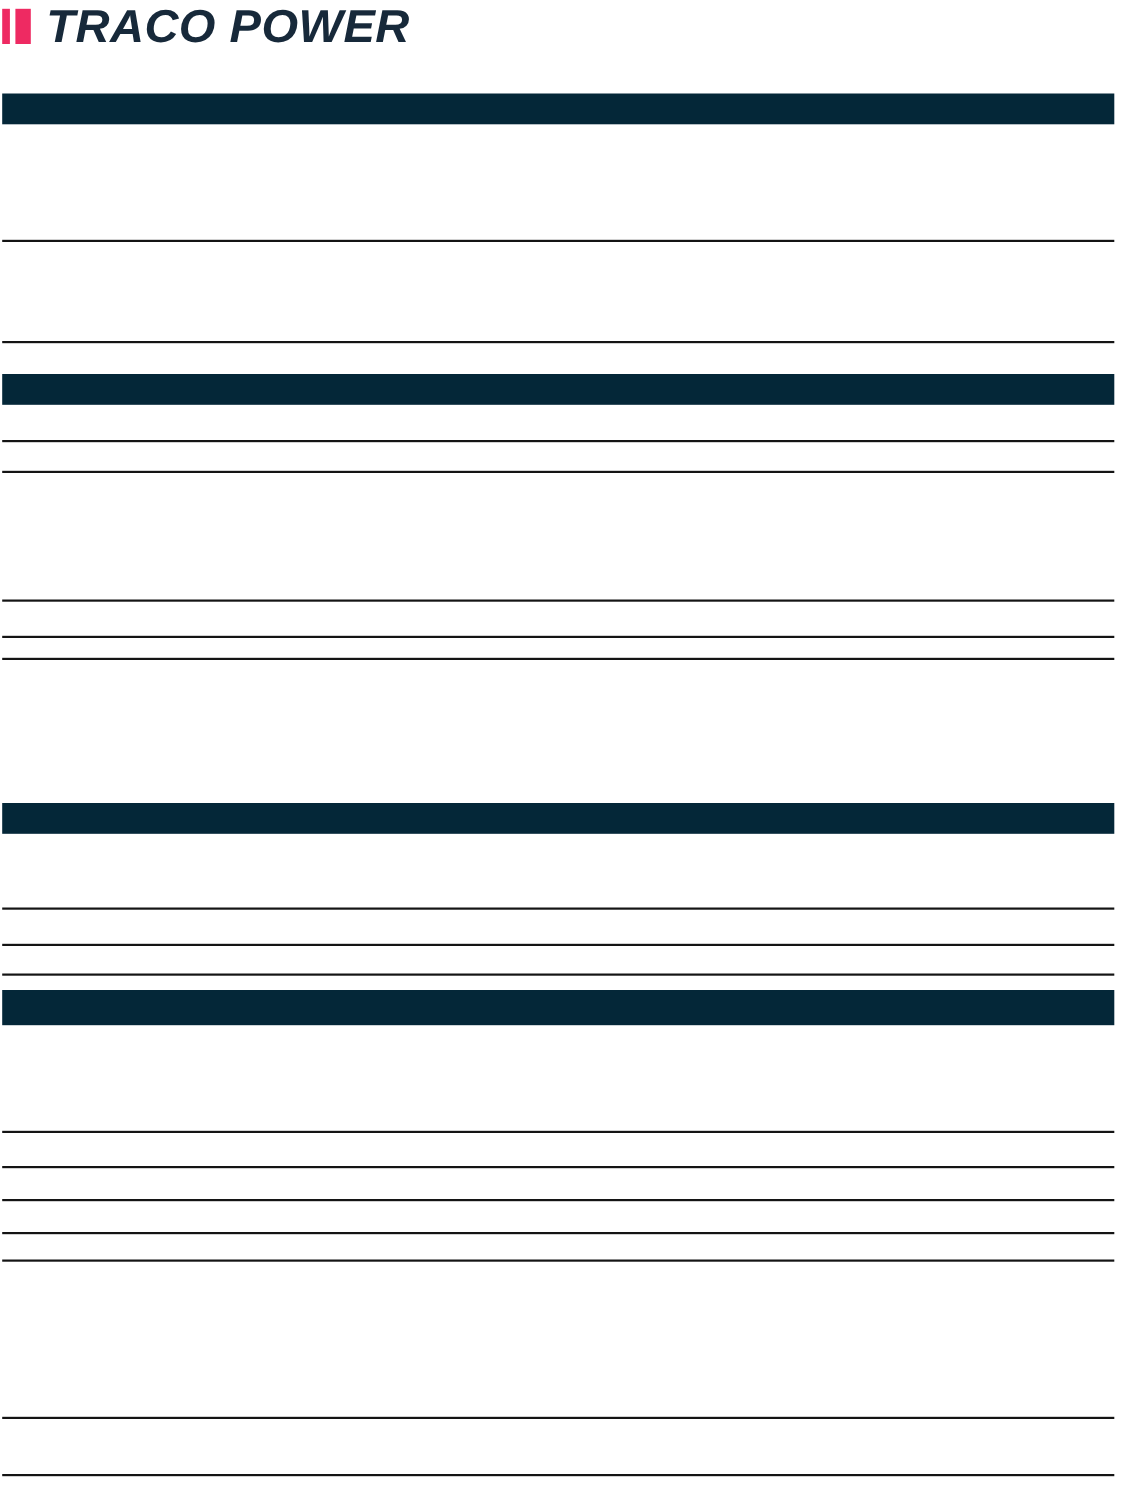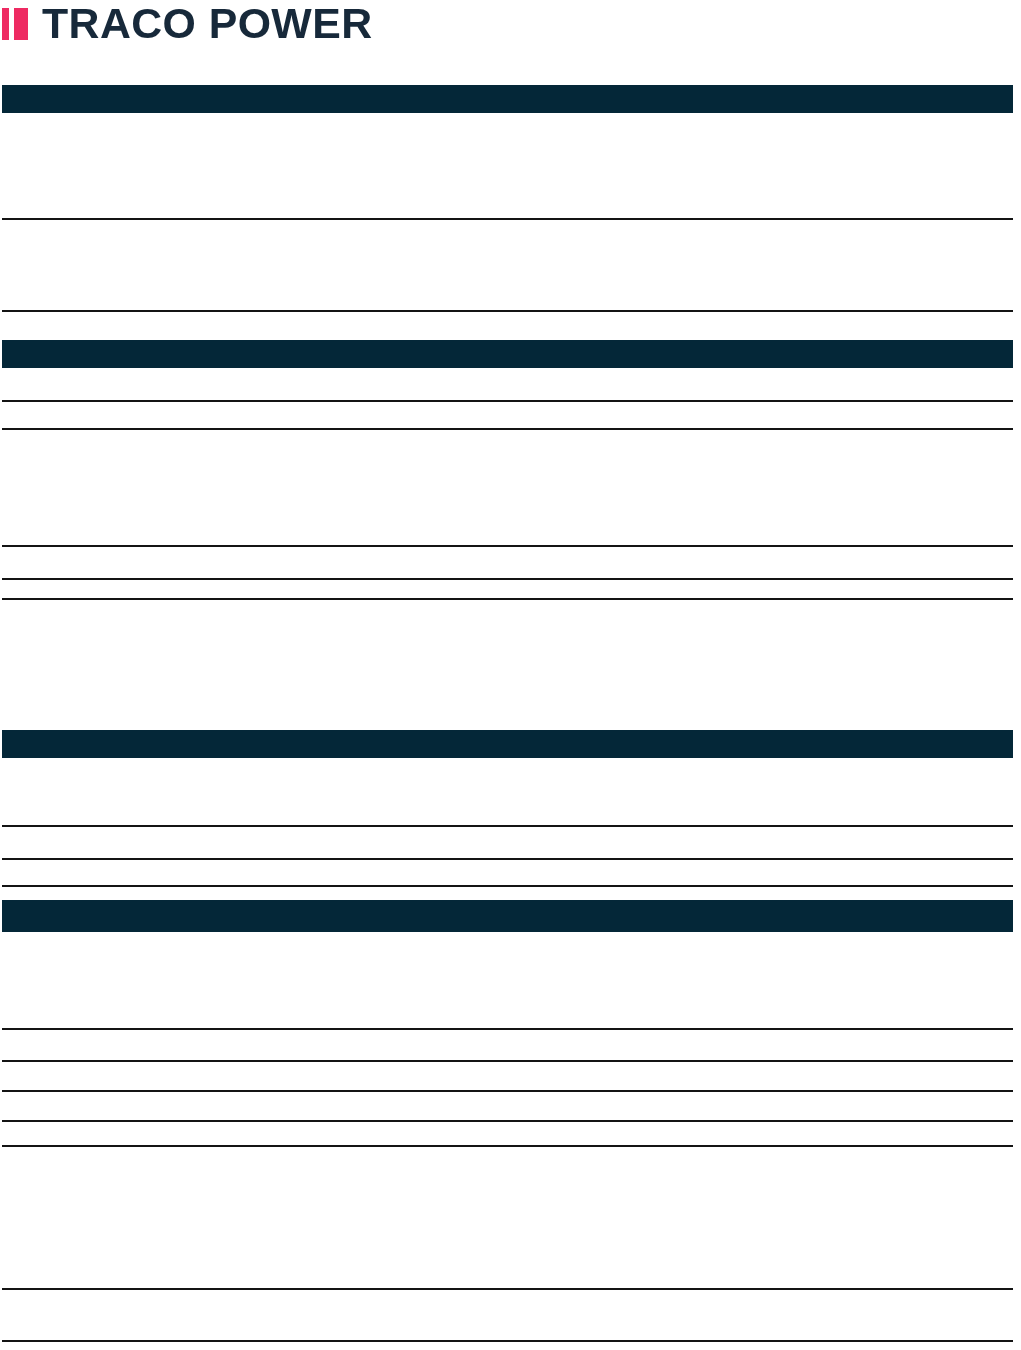--- a/index.html
+++ b/index.html
@@ -21,20 +21,21 @@
   }
 
   
   .logo {
     position: absolute;
     left: 2px;
     top: 2px;
     display: flex;
     align-items: center;
     height: 44px;
+    font-style: italic;
   }
   .logo-mark {
     display: flex;
     align-items: flex-start;
     height: 32px;
     margin-right: 14px;
   }
   .logo-bar-narrow {
     width: 7px;
     height: 32px;

